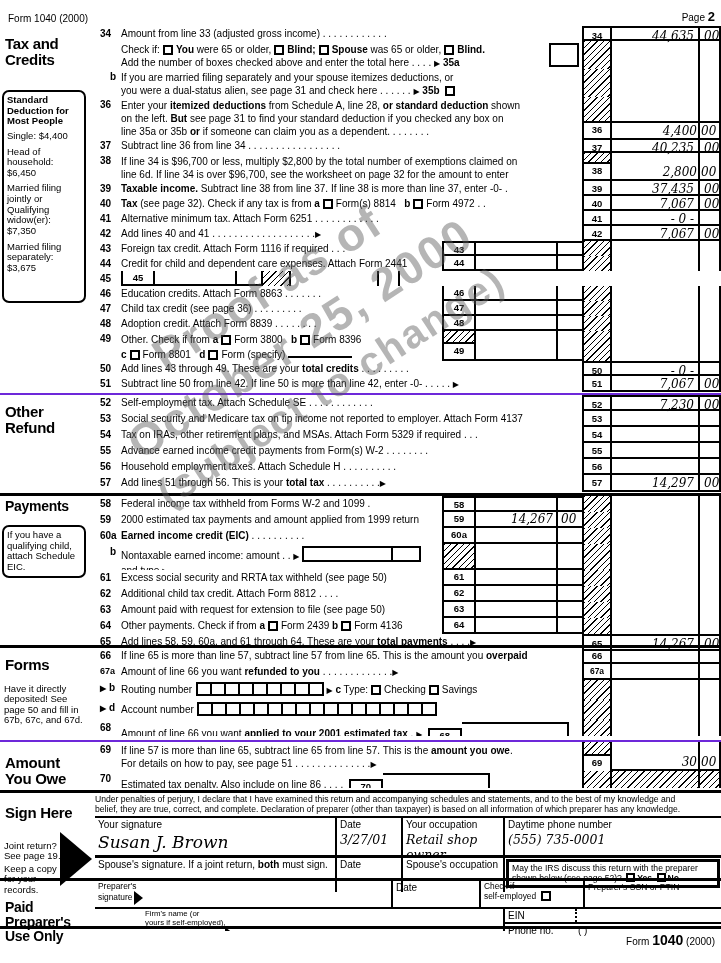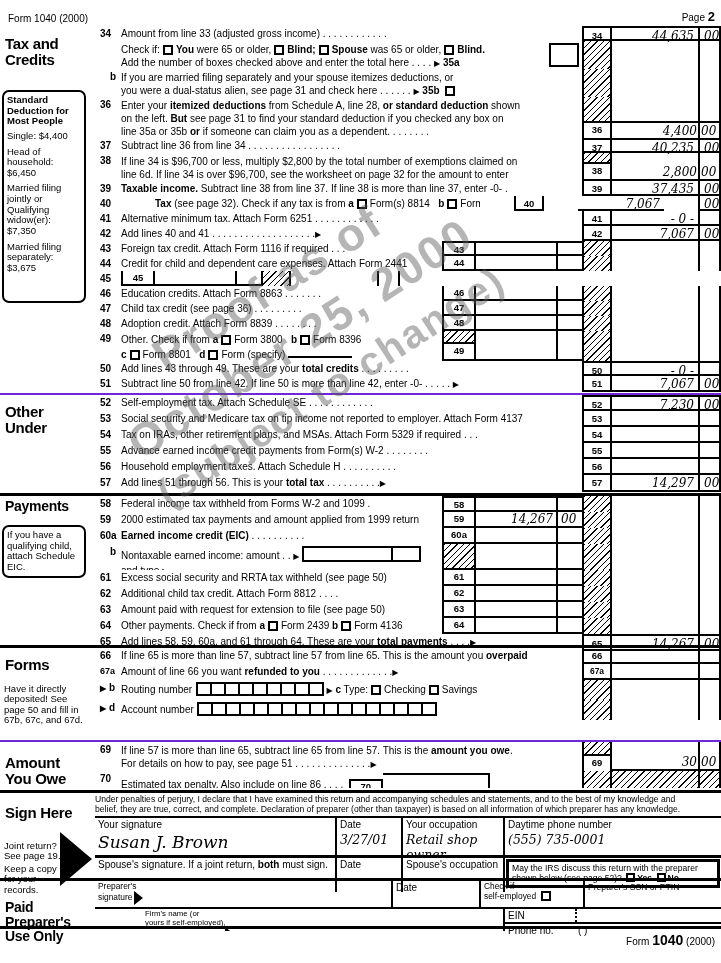--- a/index.html
+++ b/index.html
@@ -107,21 +107,21 @@
   <div class="mtitle" style="top:36px;">Tax and Credits</div>
   <div class="mbox" style="top:90px;height:213px;">
     <div class="t">Standard Deduction for Most People</div>
     <div class="it">Single: $4,400</div>
     <div class="it">Head of household: $6,450</div>
     <div class="it">Married filing jointly or Qualifying widow(er): $7,350</div>
     <div class="it">Married filing separately: $3,675</div>
   </div>
   <div class="mtitle" style="top:404px;">
     <div>Other</div>
-      <div>Under</div>
+      <div>Refund</div>
   </div>
   <div class="mtitle" style="top:499px;font-size:14px;">Payments</div>
   <div class="mbox" style="top:525px;">If you have a qualifying child, attach Schedule EIC.</div>
   <div class="mtitle" style="top:657px;">Forms</div>
   <div class="mnote" style="top:684px;">Have it directly deposited! See page 50 and fill in 67b, 67c, and 67d.</div>
   <div class="mtitle" style="top:755px;">
     <div>Amount</div>
       <div>You Owe</div>
   </div>
   <div class="mtitle" style="top:805px;">Sign Here</div>
@@ -209,21 +209,21 @@
           <div style="padding-left:1px;"><span class="val">00</span></div>
         </div>
     </div>
     <div class="row bb" style="height:15px;">
       <div class="num">39</div>
       <div class="desc"><span class="b">Taxable income.</span><span> Subtract line 38 from line 37. If line 38 is more than line 37, enter -0- .</span></div>
       <div class="rn">39</div>
       <div class="ra"><span class="val">37,435</span></div>
       <div class="rc"><span class="val">00</span></div>
     </div>
-    <div class="row bb" style="height:15px;gap:34px;">
+    <div class="row bb" style="height:15px;">
       <div class="num">40</div>
       <div class="desc"><span class="b">Tax</span><span> (see page 32). Check if any tax is from</span> <span class="b">a</span><span class="cb"></span><span>Form(s) 8814</span>&nbsp;&nbsp;&nbsp;<span class="b">b</span><span class="cb"></span><span>Form 4972</span><span> .   .</span></div>
       <div class="rn">40</div>
       <div class="ra"><span class="val">7,067</span></div>
       <div class="rc"><span class="val">00</span></div>
     </div>
     <div class="row bb" style="height:15px;">
       <div class="num">41</div>
       <div class="desc">Alternative minimum tax. Attach Form 6251 .   .   .   .   .   .   .   .   .   .   .   .</div>
       <div class="rn">41</div>
@@ -512,20 +512,27 @@
             <span class="bx"></span>
             <span class="bx"></span>
             <span class="bx"></span>
             <span class="bx"></span>
             <span class="bx"></span>
             <span class="bx"></span>
             <span class="bx"></span>
             <span class="bx"></span>
             <span class="bx"></span>
           </span></div>
+      <div class="rn hatch"></div>
+      <div class="ra"></div>
+      <div class="rc"></div>
+    </div>
+    <div class="row" style="height:16px;">
+      <div class="num">68</div>
+      <div class="desc"><span>Amount of line 66 you want </span><span class="b">applied to your 2001 estimated tax</span><span>  . </span><span class="ar">▶</span>&nbsp;&nbsp;<span class="ibn">68</span><span class="ibv"></span></div>
       <div class="rn hatch"></div>
       <div class="ra"></div>
       <div class="rc"></div>
     </div>
   </div>
 
   <div class="sec bt2" id="sec-owe" style="height:50px;">
     <div class="row" style="height:29px;">
       <div class="num">69</div>
       <div class="desc">

